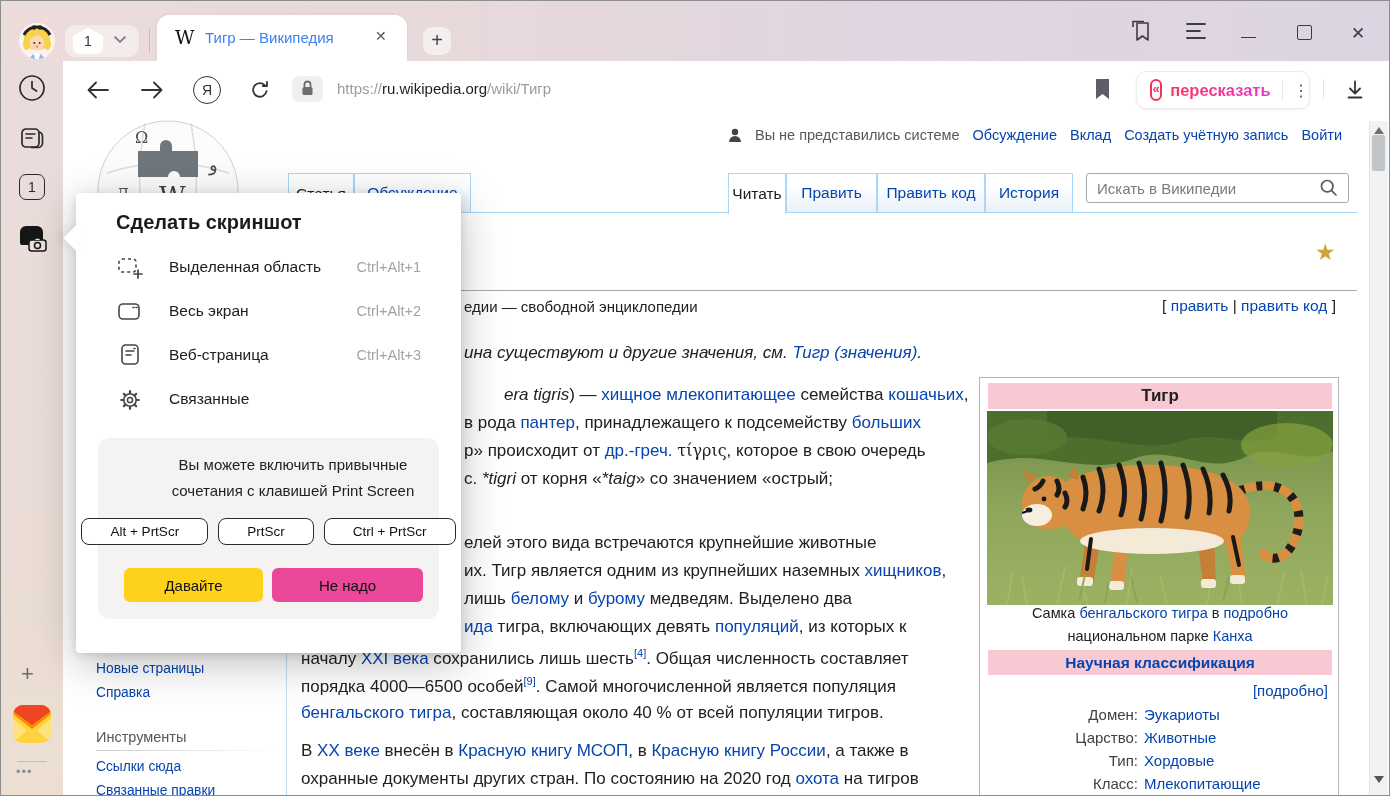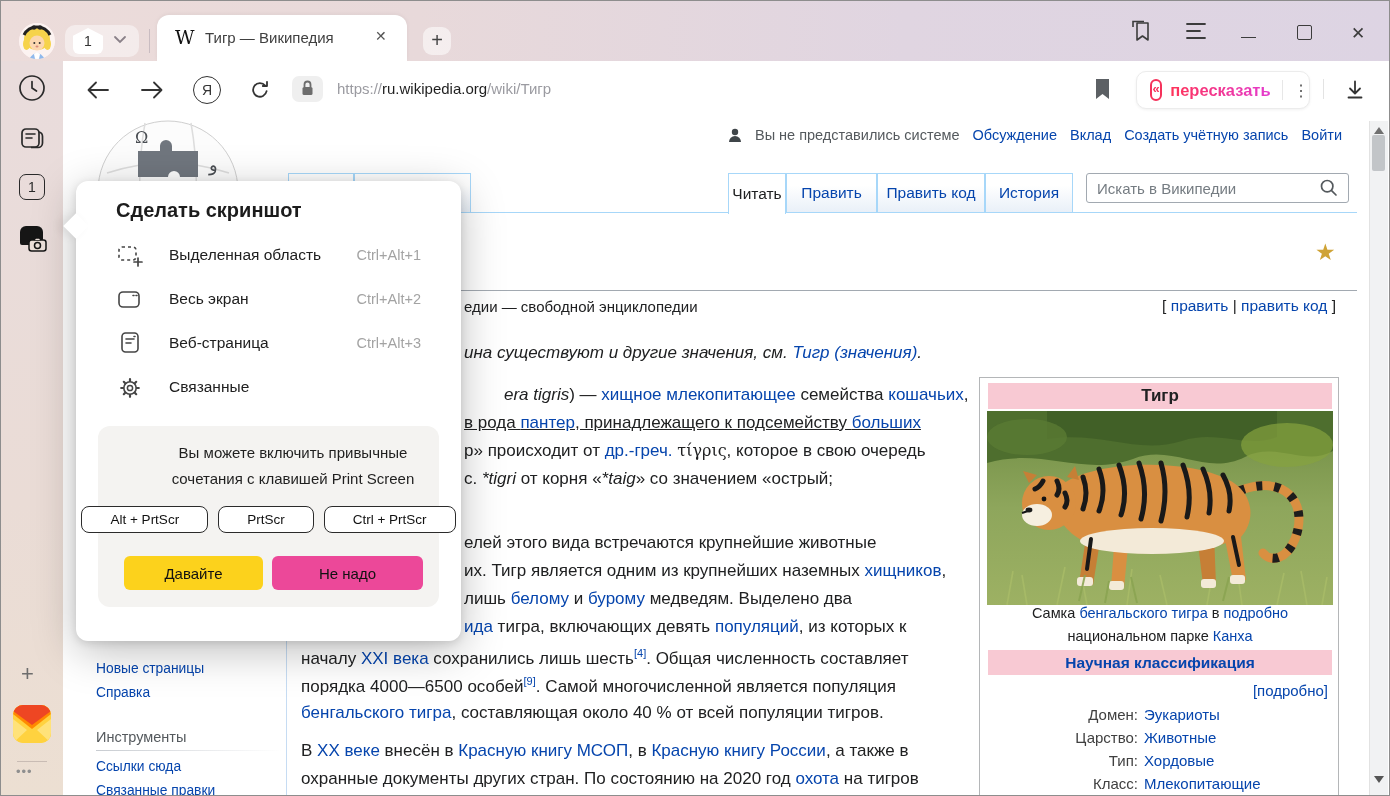--- a/index.html
+++ b/index.html
@@ -9,21 +9,21 @@
   svg{display:block;}
 
   
   #topbar{left:0;top:0;width:1390px;height:60px;
     background:linear-gradient(90deg,#ecdcda 0%,#e8d9da 30%,#e0d5e1 65%,#ddd4e3 100%);}
   #rail{left:0;top:60px;width:62px;height:736px;
     background:linear-gradient(180deg,#e9dcdc 0%,#eadcd6 60%,#ecdfd2 100%);}
   #panel{left:62px;top:60px;width:1328px;height:736px;background:#fff;border-top-left-radius:14px;}
   #tab{left:156px;top:14px;width:250px;height:46px;background:#fff;border-radius:12px 12px 0 0;
        box-shadow:0 -1px 4px rgba(0,0,0,.05);}
-  .tabtitle{font-size:15px;color:#404040;}
+  .tabtitle{font-size:15px;color:#3b82f6;}
   #groupchip{left:64px;top:24px;width:74px;height:32px;background:rgba(255,255,255,.45);border-radius:10px;}
   #grouppent{left:72px;top:27px;width:30px;height:26px;background:#fff;border-radius:6px;
      clip-path:polygon(50% 0,100% 30%,100% 100%,0 100%,0 30%);
      display:flex;align-items:center;justify-content:center;font-size:14px;color:#333;}
   .vdiv{width:1px;background:#c9bcc1;}
   .ctrl{color:#3c3c3c;}
   #toolbar-url{font-size:15px;}
   .urlgray{color:#9b9ba1;} .urlhost{color:#1f1f1f;}
   #retellpill{left:1135px;top:70px;width:172px;height:36px;border:1px solid #ececec;border-radius:10px;
       box-shadow:0 1px 3px rgba(0,0,0,.06);display:flex;align-items:center;background:#fff;}
@@ -52,21 +52,21 @@
   #wsearch input::placeholder{color:#757c82;}
   .sideheading{color:#54595d;font-size:14.5px;}
   .sidelink{font-size:13.8px;color:#0645ad;}
   #infobox{left:978px;top:376px;width:360px;height:430px;border:1px solid #b4b6b8;background:#fff;box-sizing:border-box;}
   .pinkbar{background:#f8c9d3;text-align:center;}
   .taxrow{display:grid;grid-template-columns:148px 1fr;column-gap:6px;font-size:15px;line-height:23px;}
   .taxrow .lbl{text-align:right;color:#404040;}
   .cap{position:absolute;width:360px;text-align:center;font-size:14.5px;color:#202122;}
 
   
-  #popup{left:75px;top:180px;width:385px;height:460px;background:#fff;border-radius:12px;
+  #popup{left:75px;top:192px;width:385px;height:460px;background:#fff;border-radius:4px;
      box-shadow:0 10px 44px rgba(0,0,0,.26),0 2px 8px rgba(0,0,0,.12);z-index:50;}
   #popuparrow{left:-9px;top:36px;width:18px;height:18px;background:#fff;transform:rotate(45deg);
      box-shadow:-4px 4px 10px rgba(0,0,0,.08);}
   .mitem{position:absolute;left:0;width:385px;height:44px;}
   .mlabel{position:absolute;left:93px;top:12px;font-size:15.5px;color:#202020;}
   .mshort{position:absolute;right:40px;top:13px;font-size:14.5px;color:#a3a3a3;}
   #popupcard{left:22px;top:245px;width:341px;height:181px;background:#f4f3f1;border-radius:12px;}
   .cardtext{position:absolute;width:390px;text-align:center;font-size:15px;color:#1f1f1f;}
   .chip{border:1.5px solid #2b2b2b;border-radius:8px;background:#fff;font-size:13.5px;color:#111;
      padding:5px 28px;white-space:nowrap;}
@@ -274,21 +274,21 @@
   <div class="abs" style="left:285px;top:212px;width:1px;height:584px;background:#c6dcf3;"></div>
 
   <div class="abs" style="left:300px;top:289px;width:1056px;height:1px;background:#a2a9b1;"></div>
   <div class="abs" style="left:1314px;top:238px;font-size:23px;color:#cfa336;">★</div>
   <div class="abs" style="top:296px;right:53px;font-size:15.5px;color:#202122;white-space:nowrap;"><span>[ </span><span class="lnk">править</span><span> | </span><span class="lnk">править код</span><span> ]</span></div>
 
   <div class="abs" style="left:0;top:0;width:1390px;height:796px;">
       <div class="tline" style="left: 463px; top: 296px;"><span class="sm">едии — свободной энциклопедии</span></div>
       <div class="tline" style="left: 463px; top: 342px;"><span class="it">ина существуют и другие значения, см. </span><span class="it lnk">Тигр (значения)</span><span class="it">.</span></div>
       <div class="tline" style="left: 463px; top: 384px; margin-left: 40px;"><span class="it">era tigris</span><span>) — </span><span class="lnk">хищное млекопитающее</span><span> семейства </span><span class="lnk">кошачьих</span><span>,</span></div>
-      <div class="tline" style="left: 463px; top: 412px; text-decoration: underline;"><span>в рода </span><span class="lnk">пантер</span><span>, принадлежащего к подсемейству </span><span class="lnk">больших</span></div>
+      <div class="tline" style="left: 463px; top: 412px;"><span>в рода </span><span class="lnk">пантер</span><span>, принадлежащего к подсемейству </span><span class="lnk">больших</span></div>
       <div class="tline" style="left: 463px; top: 440px;"><span>р» происходит от </span><span class="lnk">др.-греч.</span><span> </span><span class="gr">τίγρις</span><span>, которое в свою очередь</span></div>
       <div class="tline" style="left: 463px; top: 468px;"><span>с. </span><span class="it">*tigri</span><span> от корня «</span><span class="it">*taig</span><span>» со значением «острый;</span></div>
       <div class="tline" style="left: 463px; top: 532px;"><span>елей этого вида встречаются крупнейшие животные</span></div>
       <div class="tline" style="left: 463px; top: 560px;"><span>их. Тигр является одним из крупнейших наземных </span><span class="lnk">хищников</span><span>,</span></div>
       <div class="tline" style="left: 463px; top: 588px;"><span>лишь </span><span class="lnk">белому</span><span> и </span><span class="lnk">бурому</span><span> медведям. Выделено два</span></div>
       <div class="tline" style="left: 463px; top: 616px;"><span class="lnk">ида</span><span> тигра, включающих девять </span><span class="lnk">популяций</span><span>, из которых к</span></div>
       <div class="tline" style="left: 300px; top: 646px;"><span>началу </span><span class="lnk">XXI века</span><span> сохранились лишь шесть</span><span class="sup">[4]</span><span>. Общая численность составляет</span></div>
       <div class="tline" style="left: 300px; top: 674px;"><span>порядка 4000—6500 особей</span><span class="sup">[9]</span><span>. Самой многочисленной является популяция</span></div>
       <div class="tline" style="left: 300px; top: 702px;"><span class="lnk">бенгальского тигра</span><span>, составляющая около 40 % от всей популяции тигров.</span></div>
       <div class="tline" style="left: 300px; top: 740px;"><span>В </span><span class="lnk">XX веке</span><span> внесён в </span><span class="lnk">Красную книгу МСОП</span><span>, в </span><span class="lnk">Красную книгу России</span><span>, а также в</span></div>

